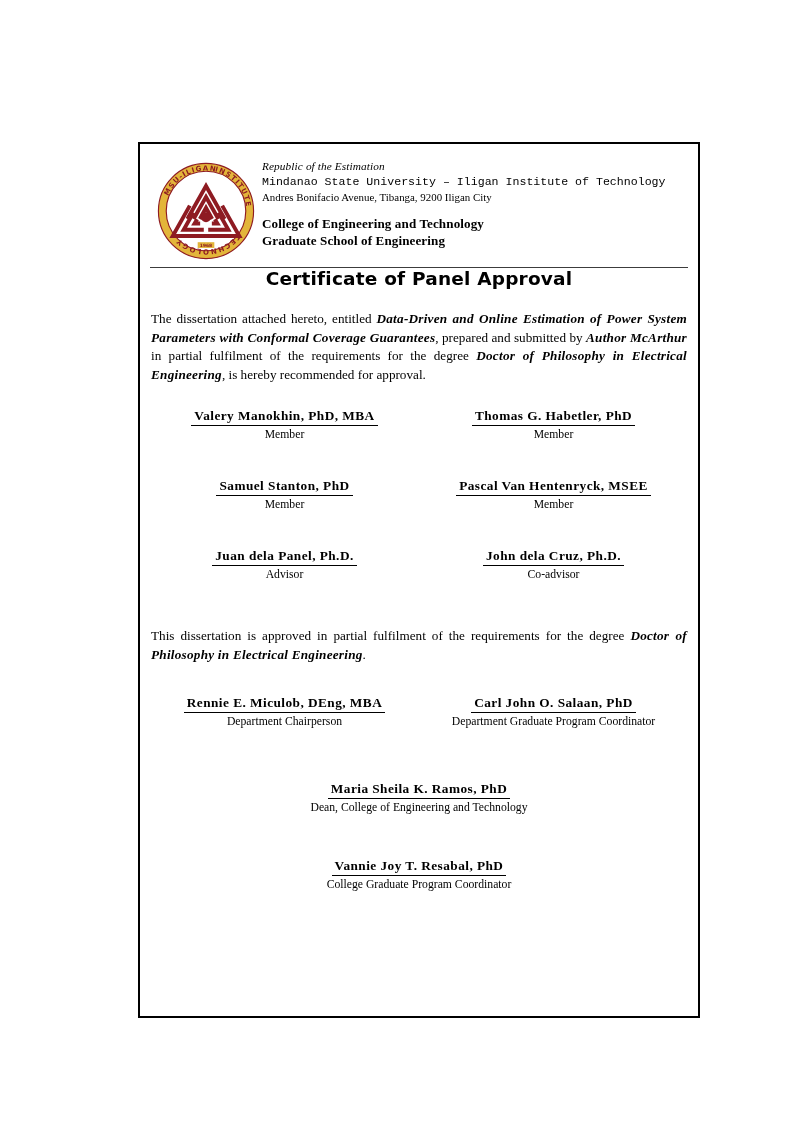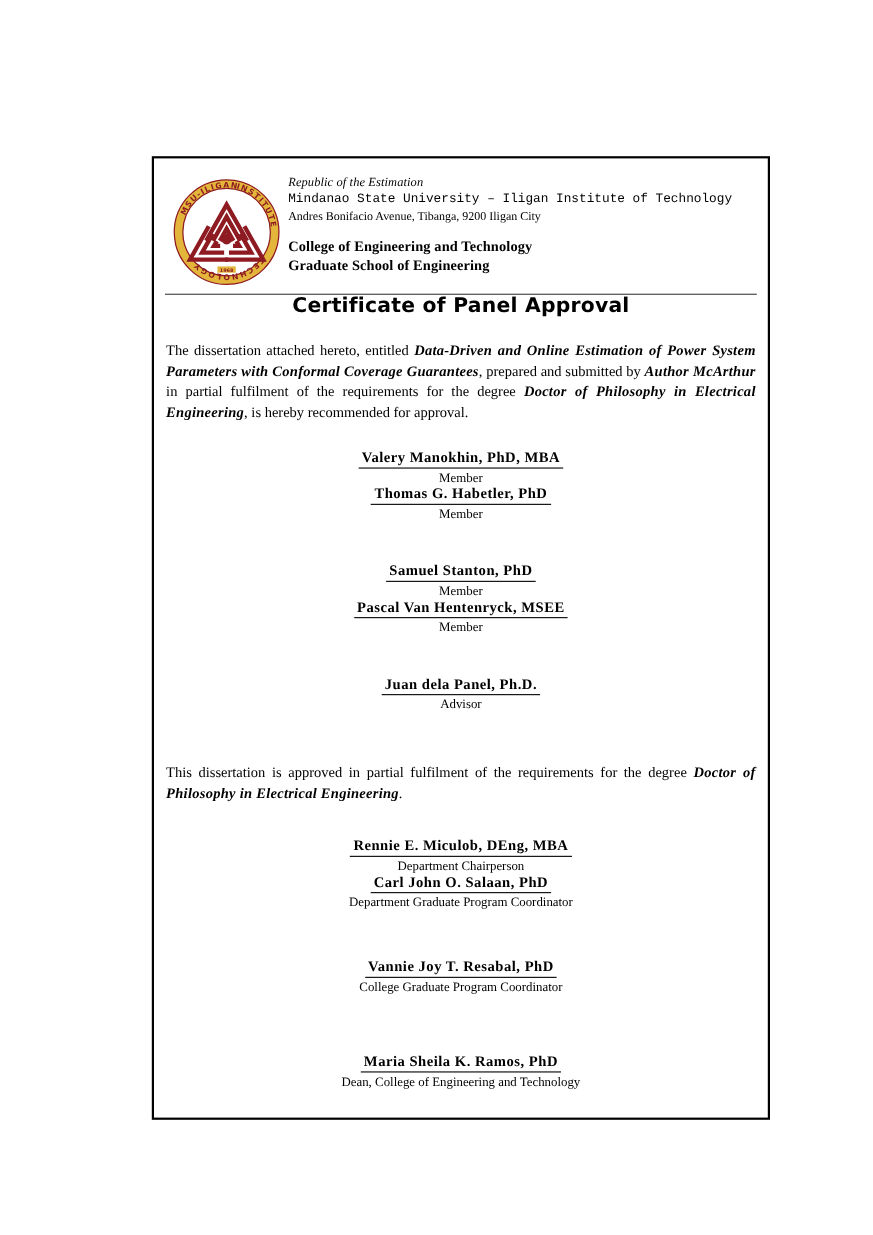--- a/index.html
+++ b/index.html
@@ -110,21 +110,20 @@
     font-weight: bold;
     font-style: italic;
     letter-spacing: 0.25px;
   }
 
   
   .sig-block-group { margin-top: 23px; }
   .sig-row {
     display: flex;
     width: 100%;
-    flex-direction: column;
   }
   .sig-row.gap-after { margin-bottom: 37px; }
   .sig-cell {
     flex: 1 1 50%;
     display: flex;
     flex-direction: column;
     align-items: center;
     text-align: center;
   }
   .sig-name {
@@ -244,42 +243,46 @@
           <span class="sig-name">Pascal Van Hentenryck, MSEE</span>
           <span class="sig-role">Member</span>
         </div>
       </div>
 
       <div class="sig-row">
         <div class="sig-cell">
           <span class="sig-name">Juan dela Panel, Ph.D.</span>
           <span class="sig-role">Advisor</span>
         </div>
+        <div class="sig-cell">
+          <span class="sig-name">John dela Cruz, Ph.D.</span>
+          <span class="sig-role">Co-advisor</span>
+        </div>
       </div>
     </div>
 
     <p class="body-par mt-approval">
       <span>This dissertation is approved in partial fulfilment of the requirements for the degree </span><b>Doctor of Philosophy in Electrical Engineering</b><span>.</span>
     </p>
 
     <div class="sig-row mt-chair">
       <div class="sig-cell">
         <span class="sig-name">Rennie E. Miculob, DEng, MBA</span>
         <span class="sig-role">Department Chairperson</span>
       </div>
       <div class="sig-cell">
         <span class="sig-name">Carl John O. Salaan, PhD</span>
         <span class="sig-role">Department Graduate Program Coordinator</span>
       </div>
     </div>
 
+    <div class="sig-center-block mt-dean">
+      <span class="sig-name">Maria Sheila K. Ramos, PhD</span>
+      <span class="sig-role">Dean, College of Engineering and Technology</span>
+    </div>
+
     <div class="sig-center-block mt-college">
       <span class="sig-name">Vannie Joy T. Resabal, PhD</span>
       <span class="sig-role">College Graduate Program Coordinator</span>
     </div>
 
-    <div class="sig-center-block mt-dean">
-      <span class="sig-name">Maria Sheila K. Ramos, PhD</span>
-      <span class="sig-role">Dean, College of Engineering and Technology</span>
-    </div>
-
   </div>
 </div>
 
 </body></html>

